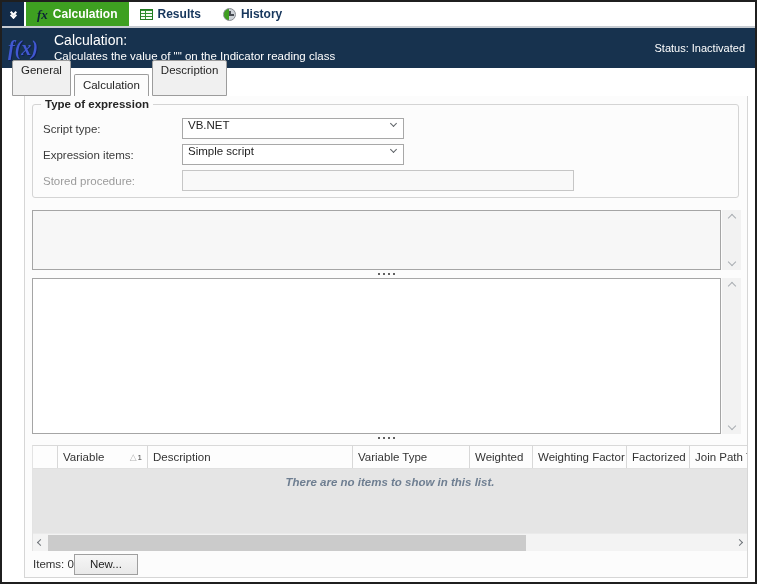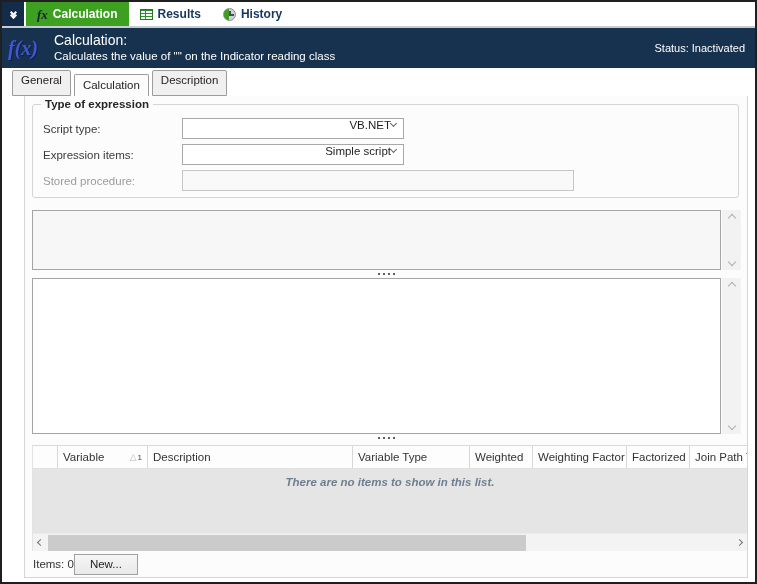--- a/index.html
+++ b/index.html
@@ -43,39 +43,39 @@
   .header-text { flex:1; min-width:0; }
   .header-title { font-size:14px; line-height:17px; }
   .header-subtitle { font-size:11.5px; line-height:15px; }
   .header-meta { text-align:right; font-size:11px; line-height:15px; white-space:nowrap; }
 
   .header-gap { height:6px; flex:0 0 6px; background:#fff; }
 
   
   .tabstrip { height:22px; flex:0 0 22px; display:flex; align-items:flex-end;
               padding-left:10px; position:relative; z-index:4; margin-bottom:-1px; background:#fff; }
-  .tab { height:26px; padding:3px 8px 0; margin-right:3px; background:#f0f0f0;
+  .tab { height:36px; padding:3px 8px 0; margin-right:3px; background:#f0f0f0;
          border:1px solid #9c9c9c; border-radius:2px 2px 0 0; font-size:11.5px;
          color:#1e1e1e; cursor:pointer; white-space:nowrap; }
   .tab.active { height:22px; padding-top:4px; background:#fcfcfc; border-bottom:0; z-index:5; position:relative; }
 
   
   .tabpage { flex:1; margin:0 7px 4px 22px; border:1px solid #d6d6d6; background:#fcfcfc;
              display:flex; flex-direction:column; padding:8px 0 2px 7px; min-height:0; }
 
   
   .groupbox { position:relative; height:94px; flex:0 0 94px; margin:0 8px 12px 0;
               border:1px solid #d4d4d4; border-radius:3px; padding:13px 10px 0; }
   .gb-title { position:absolute; top:-7px; left:8px; background:#fcfcfc; padding:0 4px;
               font-weight:bold; font-size:11.5px; color:#262626; }
   .frow { display:flex; align-items:center; height:21px; margin-bottom:5px; }
   .flabel { width:139px; color:#3a3a3a; font-size:11.5px; }
   .flabel.disabled { color:#9b9b9b; }
   .select { width:222px; height:21px; border:1px solid #a8a8a8; background:#fff;
-            display:flex; align-items:center; justify-content:flex-end;
+            display:flex; align-items:center; justify-content:space-between;
             padding:0 7px 8px 5px; font-size:11.5px; color:#1e1e1e; cursor:pointer; }
   .select .chev { width:5px; height:5px; border-width:1.5px; border-color:#5f6368; margin-top:-2px; }
   .textinput { width:392px; height:21px; border:1px solid #c6c6c6; background:#f9f9f9;
                padding:0 5px; font-family:inherit; font-size:11.5px; color:#555; }
 
   
   .panel-row { display:flex; margin-right:6px; }
   .panel-row.first  { flex:0 0 60px; }
   .panel-row.second { flex:0 0 156px; }
   .panel { flex:1; border:1px solid #a5a5a5; }

